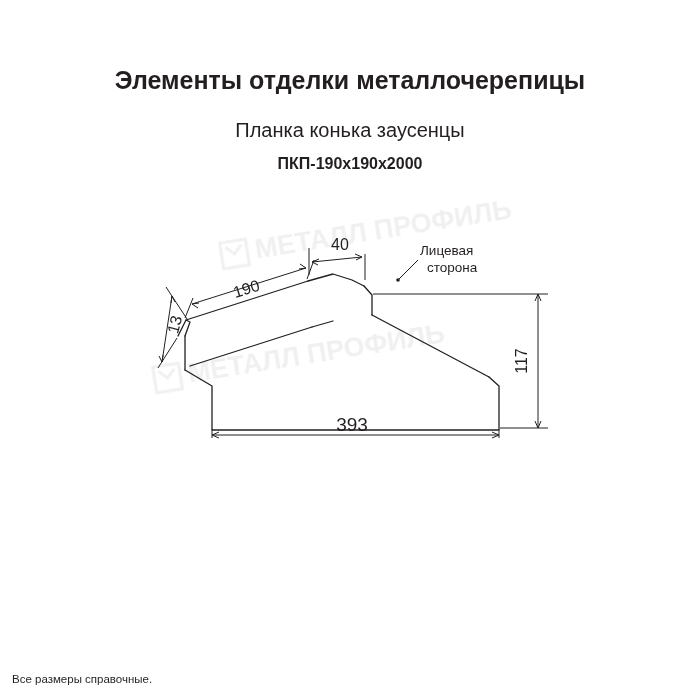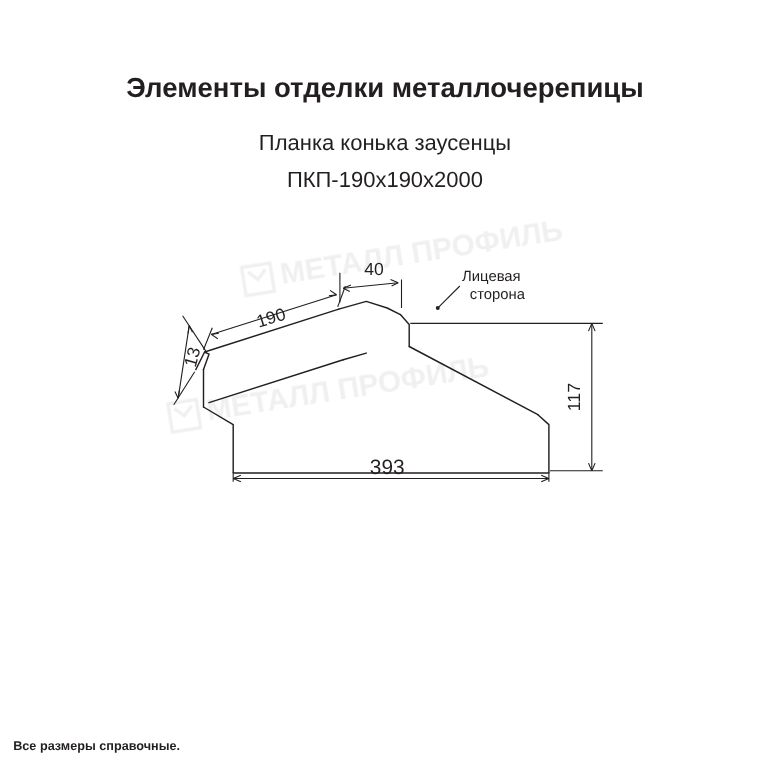--- a/index.html
+++ b/index.html
@@ -36,42 +36,41 @@
     margin: 0;
   }
   .sub-title {
     font-size: 20px;
     font-weight: normal;
     margin: 0;
     margin-top: 22px;
     line-height: 26px;
   }
   .code-title {
-    font-size: 20px;
-    font-weight: normal;
+    font-size: 16px;
+    font-weight: bold;
     margin: 0;
     margin-top: 8px;
     line-height: 26px;
   }
   .drawing {
     position: absolute;
     top: 170px;
     left: 0;
     width: 700px;
     height: 330px;
   }
   .footer {
     position: absolute;
     left: 12px;
     bottom: 12px;
     width: 676px;
     font-size: 11.5px;
     line-height: 17px;
     color: #231f20;
-    font-weight: bold;
   }
   .footer div {
     margin: 0;
   }
   svg {
     display: block;
   }
   .wm {
     pointer-events: none;
   }

